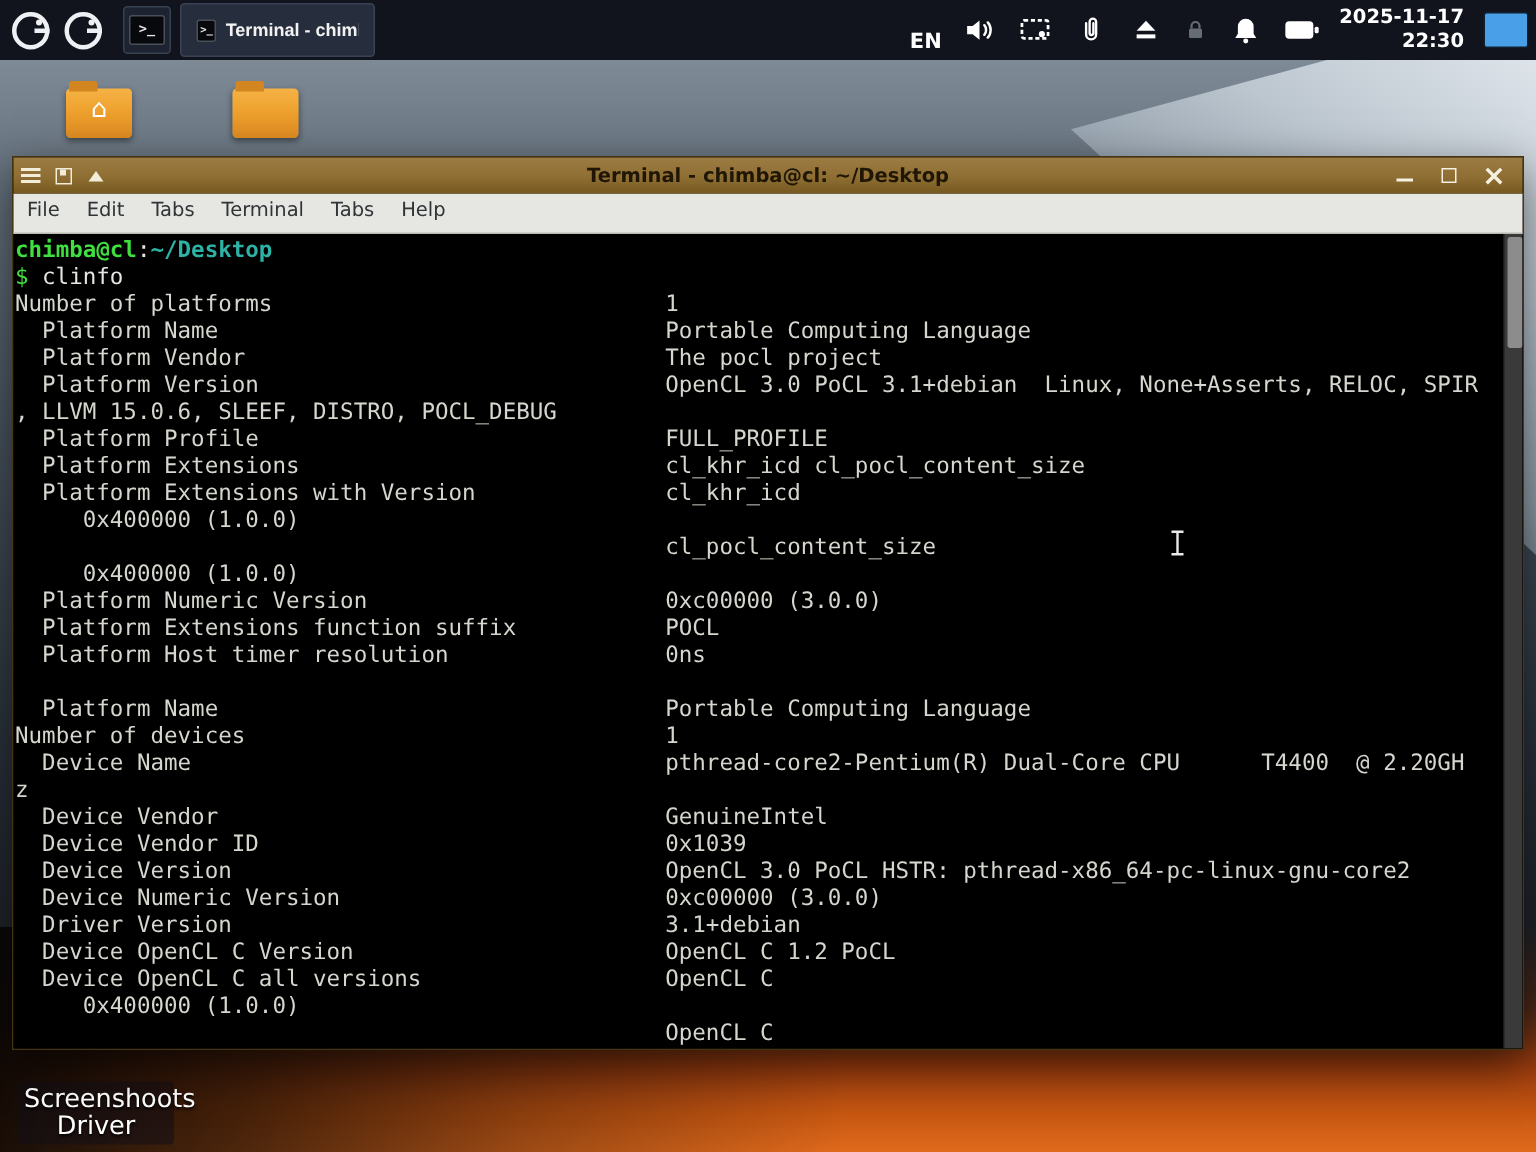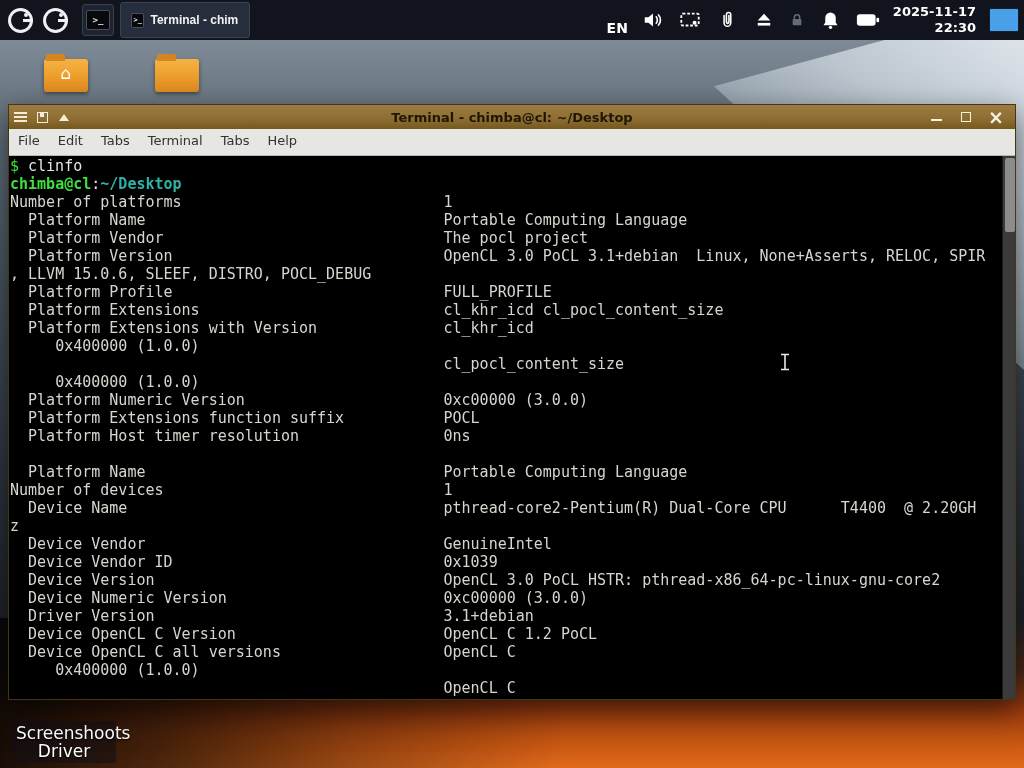--- a/index.html
+++ b/index.html
@@ -214,22 +214,22 @@
       <nav class="menubar">
         <span class="menu-item">File</span>
         <span class="menu-item">Edit</span>
         <span class="menu-item">Tabs</span>
         <span class="menu-item">Terminal</span>
         <span class="menu-item">Tabs</span>
         <span class="menu-item">Help</span>
       </nav>
 
       <div class="content">
+        <div class="tline"><span class="p-user">chimba@cl</span><span class="p-sep">:</span><span class="p-path">~/Desktop</span></div>
         <div class="tline"><span class="p-sym">$</span><span class="p-cmd">clinfo</span></div>
-        <div class="tline"><span class="p-user">chimba@cl</span><span class="p-sep">:</span><span class="p-path">~/Desktop</span></div>
         <pre>Number of platforms                             1
   Platform Name                                 Portable Computing Language
   Platform Vendor                               The pocl project
   Platform Version                              OpenCL 3.0 PoCL 3.1+debian  Linux, None+Asserts, RELOC, SPIR
 , LLVM 15.0.6, SLEEF, DISTRO, POCL_DEBUG
   Platform Profile                              FULL_PROFILE
   Platform Extensions                           cl_khr_icd cl_pocl_content_size
   Platform Extensions with Version              cl_khr_icd
      0x400000 (1.0.0)
                                                 cl_pocl_content_size

